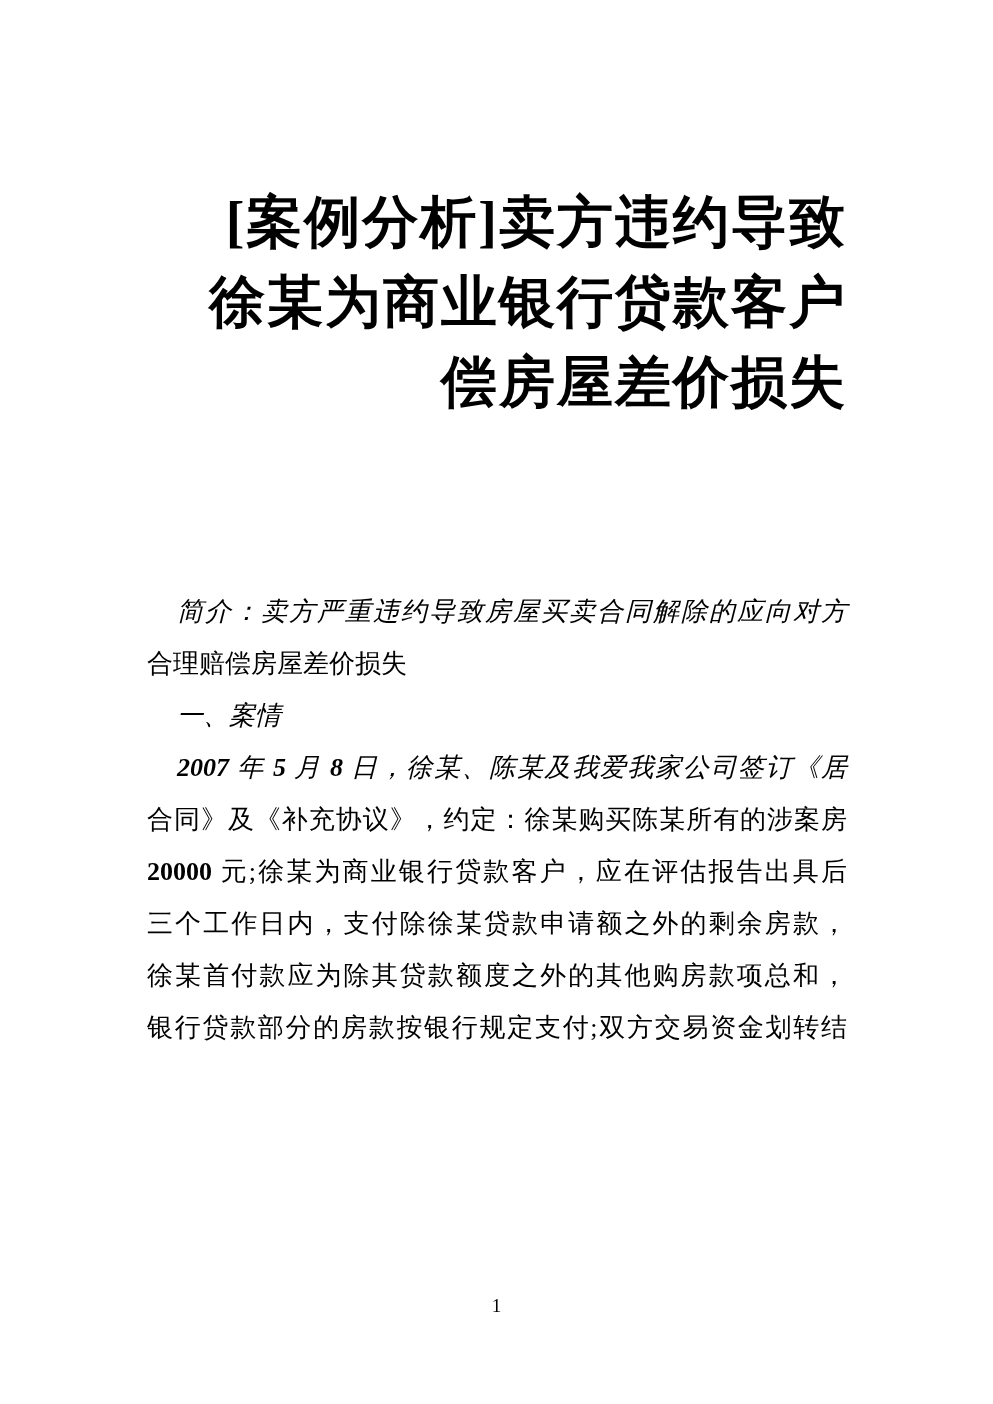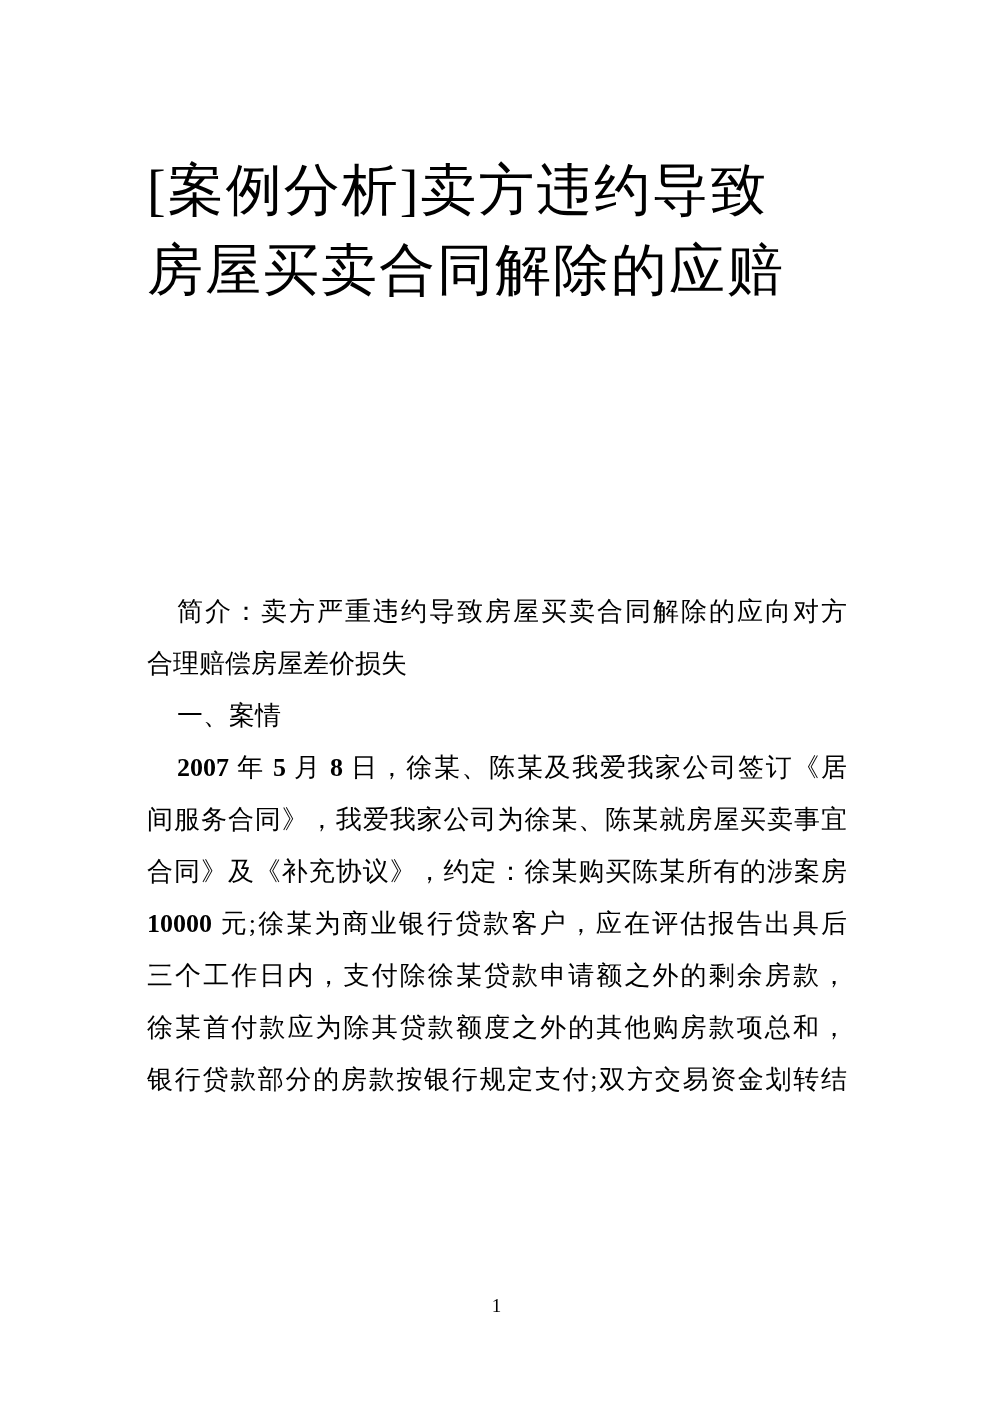--- a/index.html
+++ b/index.html
@@ -14,24 +14,24 @@
     font-family: "Liberation Serif", "DejaVu Serif", serif;
   }
   .doc-page {
     position: absolute;
     inset: 0;
     background: #ffffff;
   }
   .doc-title {
     position: absolute;
     left: 147px;
-    top: 150px;
+    top: 182px;
     width: 700px;
-    text-align: left;
-    font-weight: normal;
+    text-align: right;
+    font-weight: bold;
     font-size: 56px;
     line-height: 80px;
     letter-spacing: 2px;
   }
   .title-line { white-space: nowrap; }
   .doc-body {
     position: absolute;
     left: 147px;
     top: 586px;
     width: 700px;
@@ -40,49 +40,49 @@
   }
   .body-line {
     height: 52px;
     white-space: nowrap;
   }
   .body-line.full {
     white-space: normal;
     text-align: justify;
     text-align-last: justify;
   }
-  .body-line.indent { padding-left: 30px; }
+  .body-line.indent { padding-left: 30px; font-style: italic; }
   .num {
     font-weight: bold;
     font-family: "Liberation Serif", "DejaVu Serif", serif;
   }
   .page-number {
     position: absolute;
     top: 1294px;
     left: 0;
     width: 993px;
     text-align: center;
     font-size: 19px;
     line-height: 24px;
   }
 </style>
 </head>
 <body>
 
 <div class="doc-page">
   <div class="doc-title">
       <div class="title-line">[案例分析]卖方违约导致</div>
-      <div class="title-line">房屋买卖合同解除的应赔</div>
+      <div class="title-line">徐某为商业银行贷款客户</div>
+      <div class="title-line">偿房屋差价损失</div>
     </div>
   <div class="doc-body">
       <div class="body-line indent full">简介：卖方严重违约导致房屋买卖合同解除的应向对方</div>
       <div class="body-line">合理赔偿房屋差价损失</div>
       <div class="body-line indent">一、案情</div>
       <div class="body-line indent full"><span class="num">2007</span> 年 <span class="num">5</span> 月 <span class="num">8</span> 日，徐某、陈某及我爱我家公司签订《居</div>
-      <div class="body-line full">间服务合同》，我爱我家公司为徐某、陈某就房屋买卖事宜</div>
       <div class="body-line full">合同》及《补充协议》，约定：徐某购买陈某所有的涉案房</div>
-      <div class="body-line full"><span class="num">10000</span> 元;徐某为商业银行贷款客户，应在评估报告出具后</div>
+      <div class="body-line full"><span class="num">20000</span> 元;徐某为商业银行贷款客户，应在评估报告出具后</div>
       <div class="body-line full">三个工作日内，支付除徐某贷款申请额之外的剩余房款，</div>
       <div class="body-line full">徐某首付款应为除其贷款额度之外的其他购房款项总和，</div>
       <div class="body-line full">银行贷款部分的房款按银行规定支付;双方交易资金划转结</div>
     </div>
   <div class="page-number">1</div>
 </div>
 
 </body></html>

